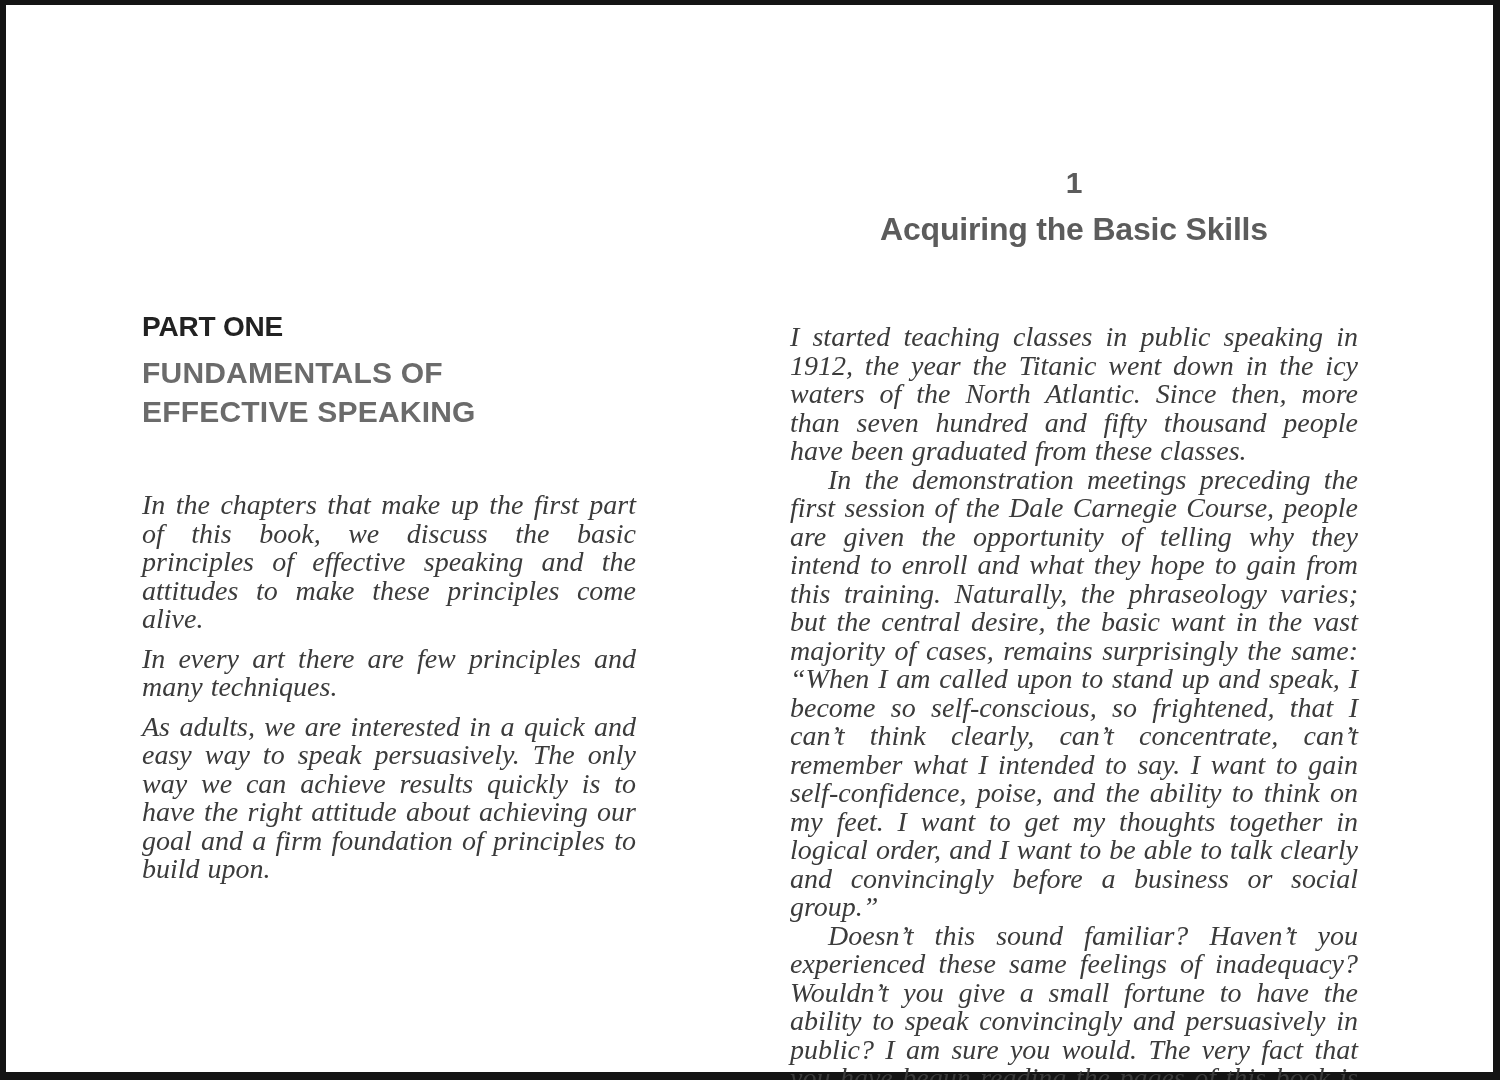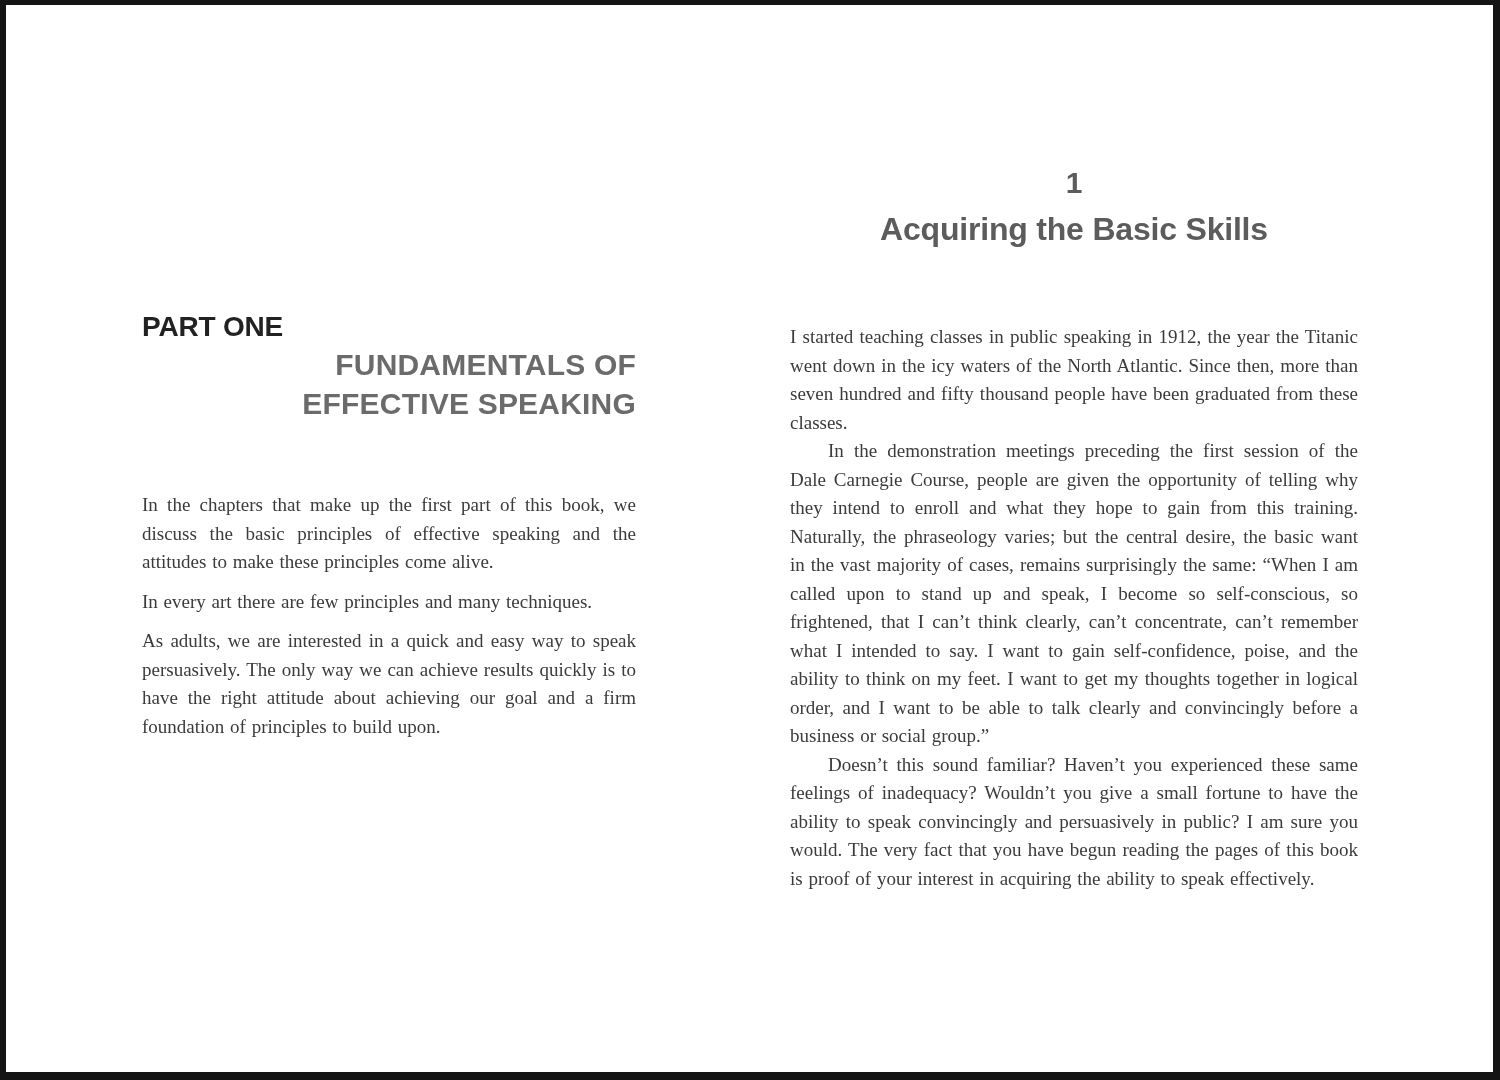--- a/index.html
+++ b/index.html
@@ -43,41 +43,42 @@
     left: 0;
     width: 100%;
     font-family: "Liberation Sans", sans-serif;
     font-weight: 700;
     font-size: 28px;
     letter-spacing: -0.2px;
     color: var(--part-label-text);
   }
   .part-title {
     position: absolute;
-    top: 340px;
+    top: 348px;
     left: 0;
     width: 100%;
     margin: 0;
-    text-align: right;
+    text-align: left;
     font-family: "Liberation Sans", sans-serif;
     font-weight: 700;
     font-size: 30px;
     line-height: 39px;
     letter-spacing: 0.2px;
     color: var(--part-title-text);
   }
 
   .body-text p {
     margin: 0;
     font-family: "Liberation Serif", serif;
-    font-size: 19px;
+    font-size: 28px;
     line-height: 28.5px;
     color: var(--body-text);
     text-align: justify;
     word-spacing: 1px;
+    font-style: italic;
   }
   .left-body {
     position: absolute;
     top: 486px;
     left: 0;
     width: 100%;
   }
   .left-body p { margin-bottom: 11px; }
 
   

